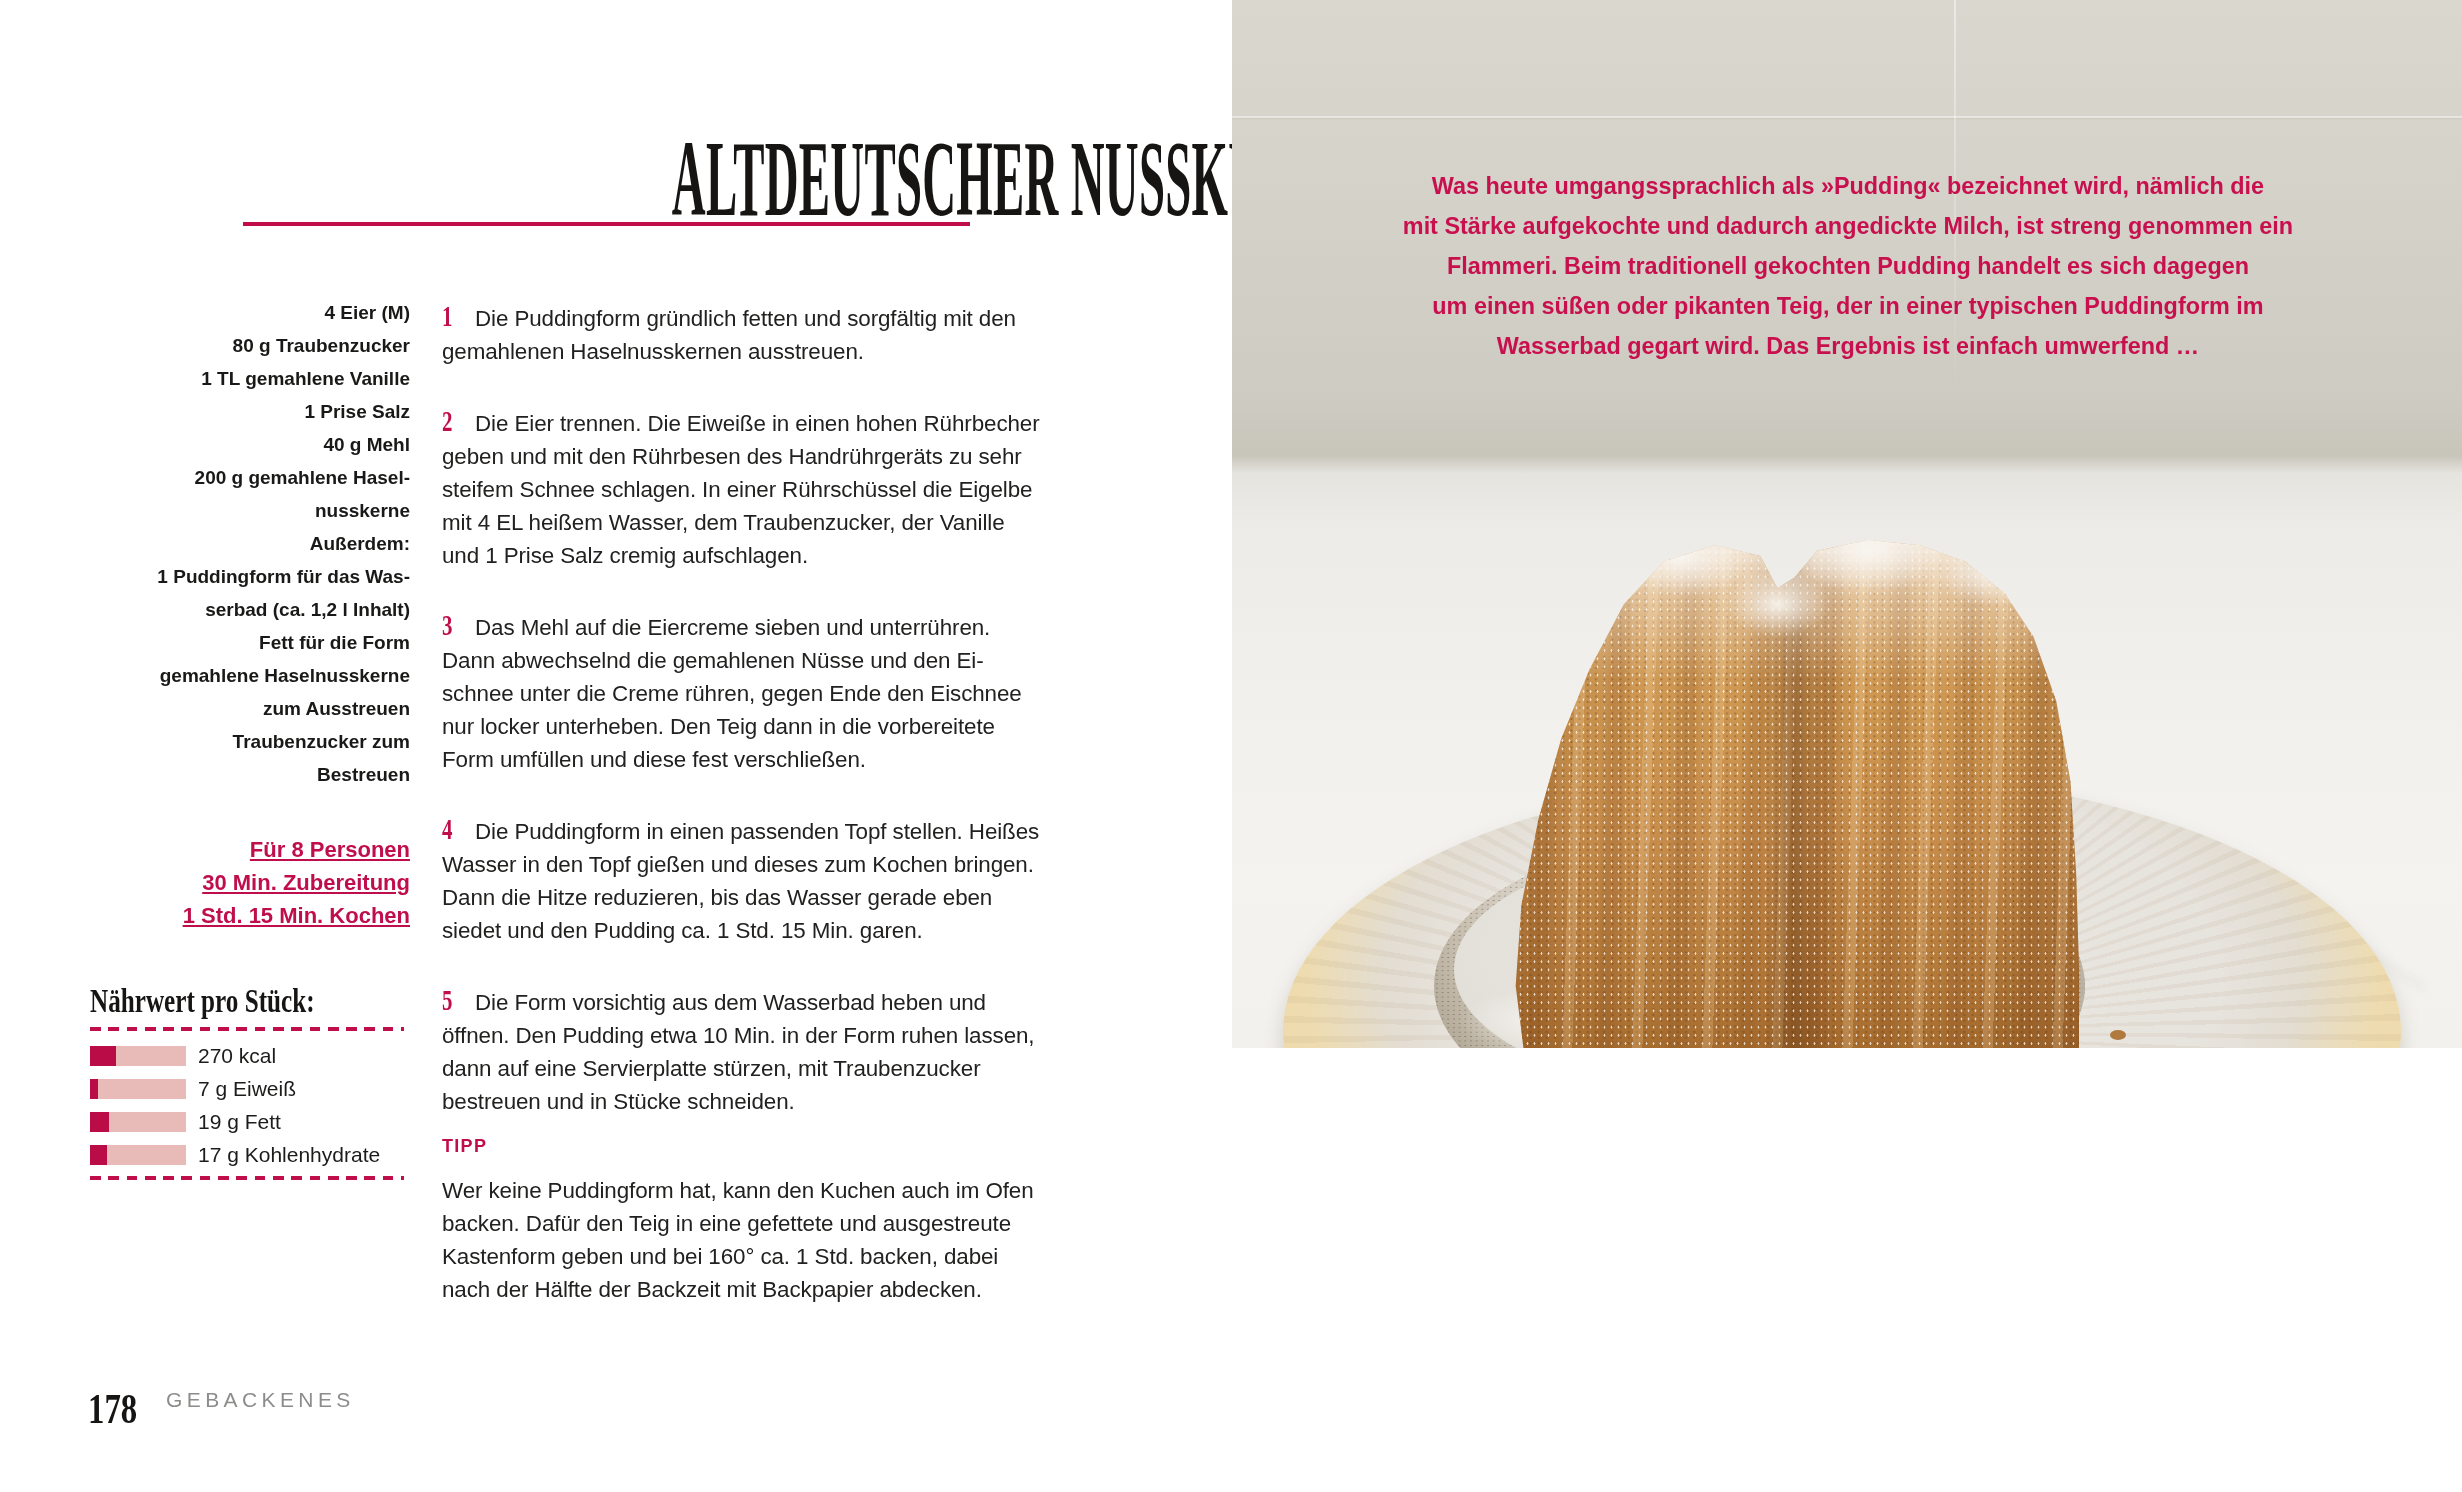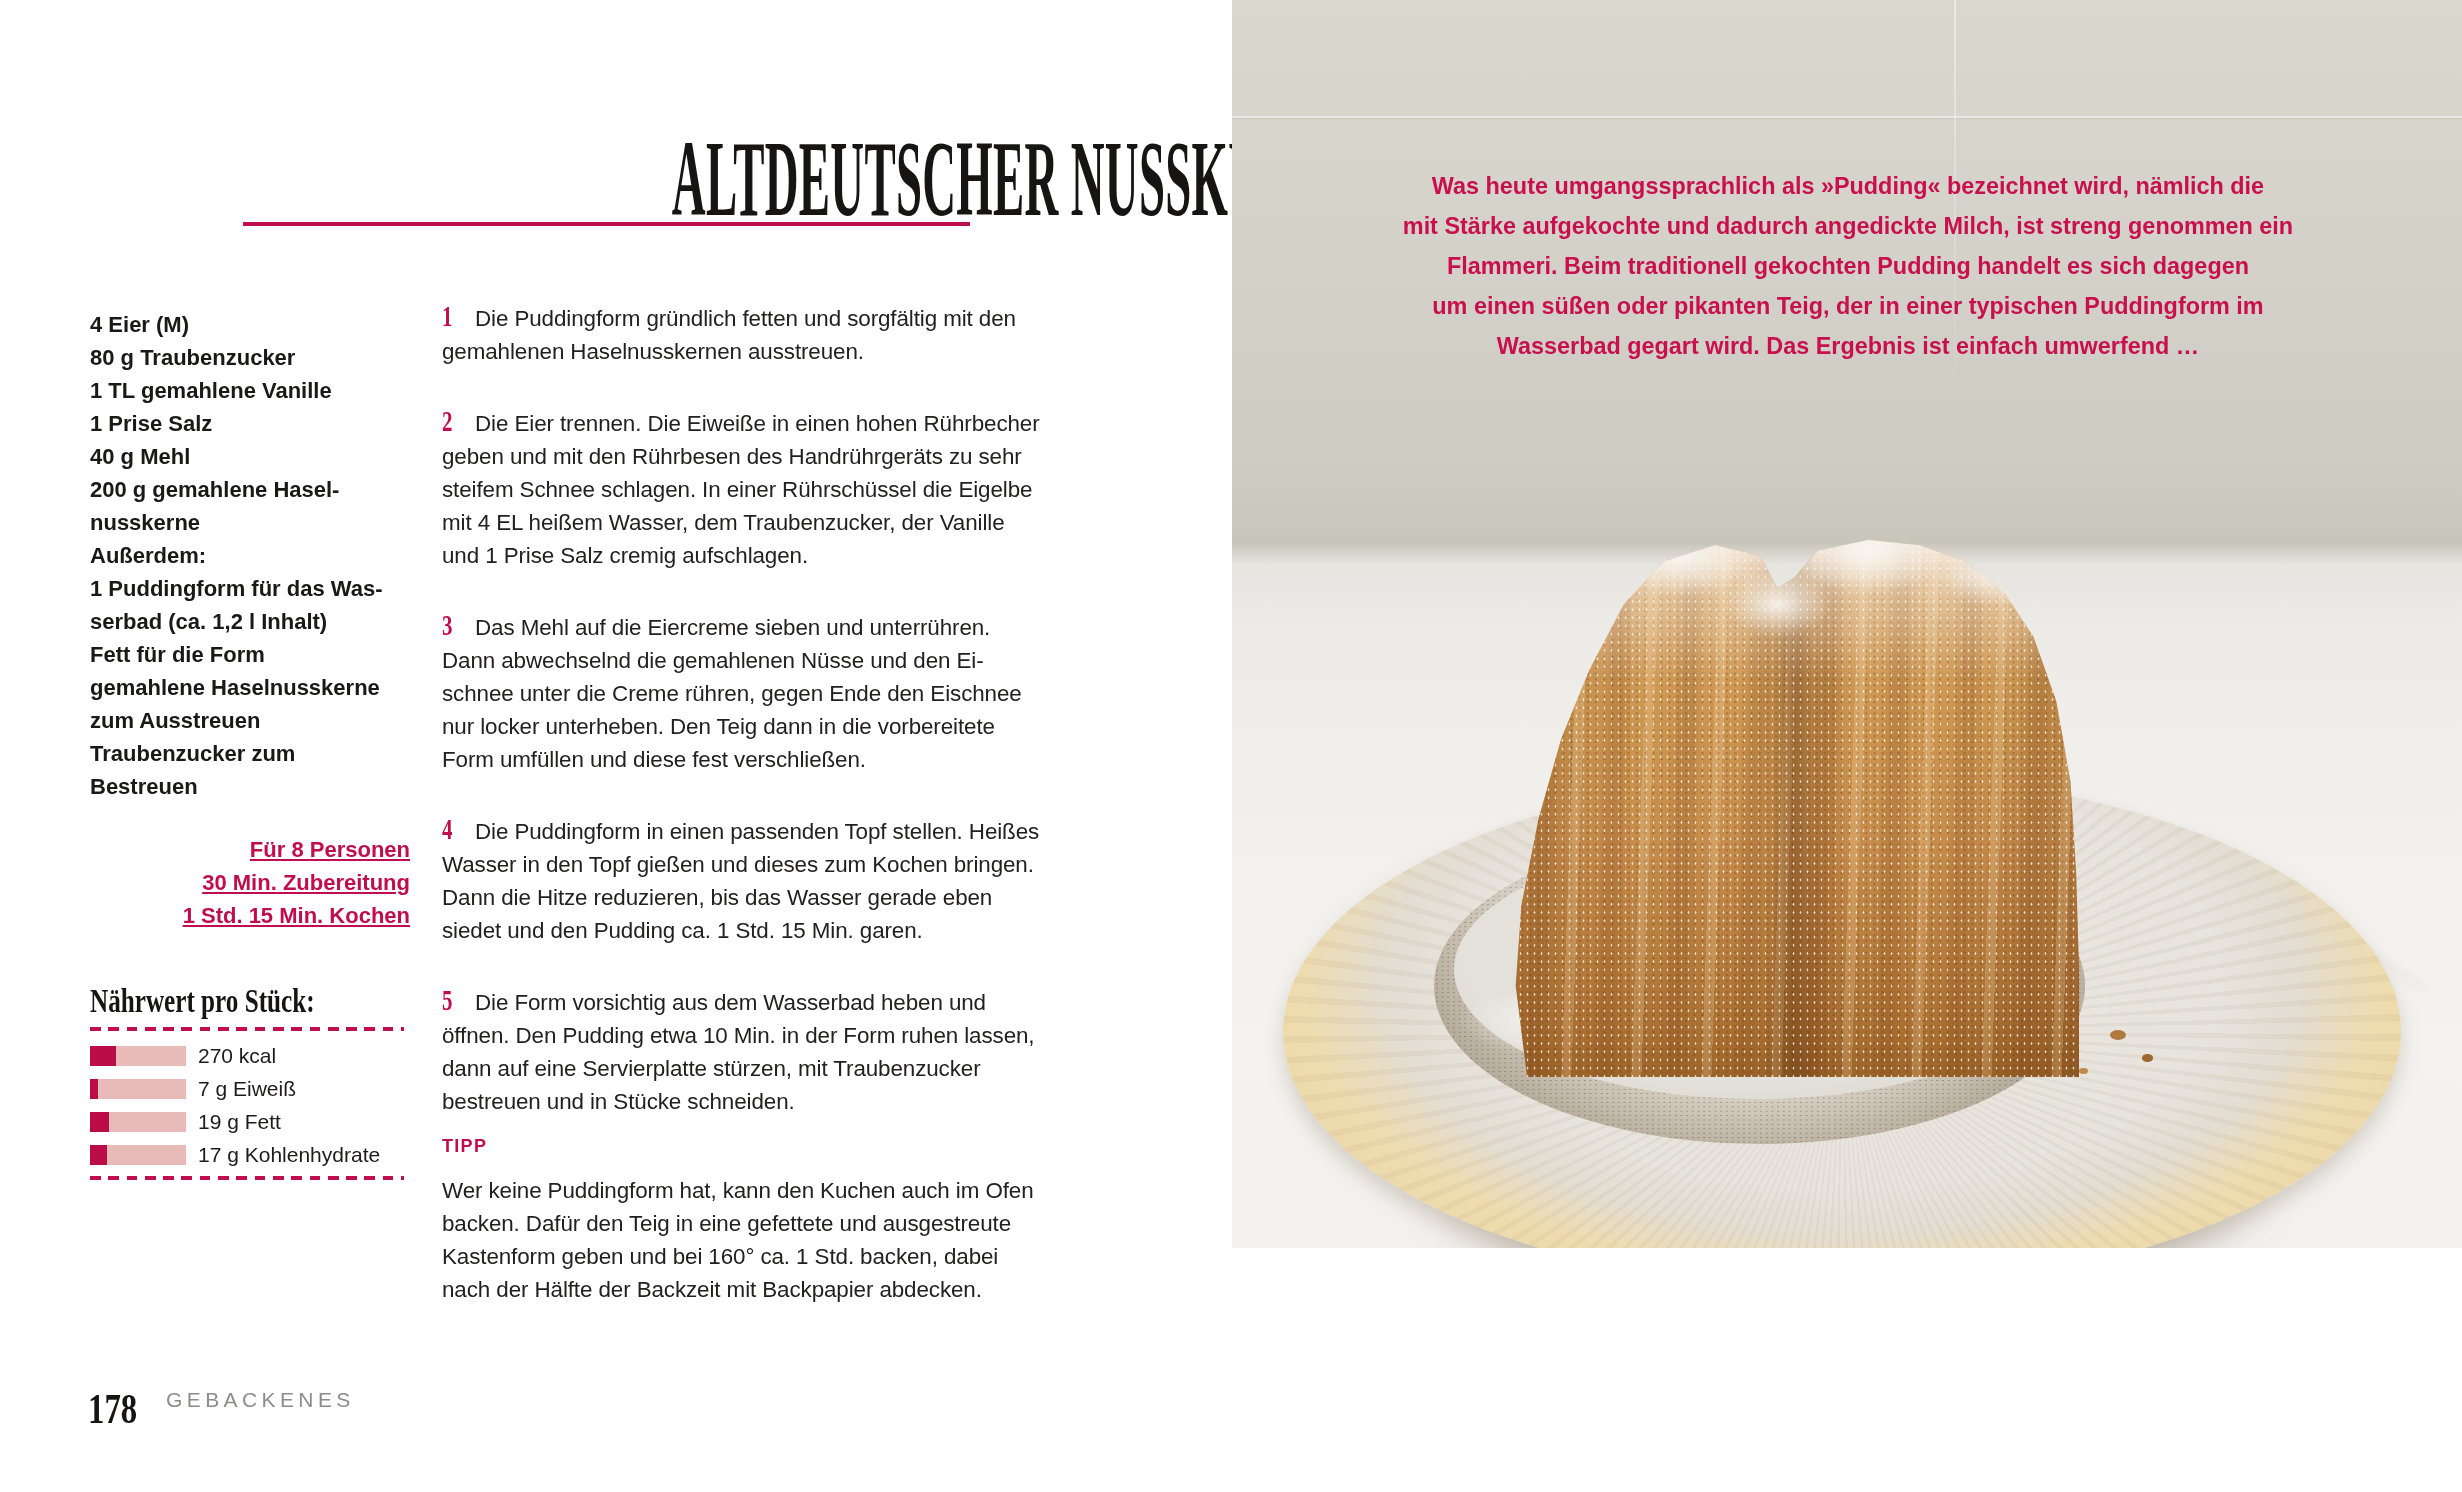--- a/index.html
+++ b/index.html
@@ -5,22 +5,22 @@
   html,body{margin:0;padding:0;background:#ffffff;}
   .canvas{position:relative;width:2462px;height:1492px;background:#ffffff;overflow:hidden;
           font-family:"Liberation Sans",sans-serif;color:#1f1e1c;}
   
   .left-page{position:absolute;left:0;top:0;width:1232px;height:1492px;background:#ffffff;}
   .title-wrap{position:absolute;left:190px;top:124px;width:840px;text-align:center;white-space:nowrap;}
   .title-wrap .display-title{display:inline-block;font-family:"Liberation Serif",serif;font-weight:700;
           font-size:109px;line-height:1;color:#161513;transform:scaleX(.43);transform-origin:center;
           letter-spacing:0.6px;}
   .title-underline{position:absolute;left:243px;top:222px;width:727px;height:3.8px;background:#c00e4c;}
-  .ingredients{position:absolute;left:90px;top:308px;width:320px;text-align:left;
-          font-size:22px;line-height:33px;font-weight:700;color:#191918;white-space:pre-line;}
+  .ingredients{position:absolute;left:90px;top:296px;width:320px;text-align:right;
+          font-size:19px;line-height:33px;font-weight:700;color:#191918;white-space:pre-line;}
   .recipe-meta{position:absolute;left:90px;top:833px;width:320px;text-align:right;
           font-size:22px;line-height:33px;font-weight:700;color:#c00e4c;white-space:pre-line;text-decoration:underline;}
   .steps{position:absolute;left:442px;top:300px;width:711px;}
   .step{margin:0 0 37px 0;font-size:22.4px;line-height:33px;color:#222120;letter-spacing:-0.1px;}
   .step .num{font-family:"Liberation Serif",serif;font-weight:700;font-size:29px;color:#c00e4c;
           display:inline-block;width:33px;transform:scaleX(.72);transform-origin:left bottom;line-height:33px;}
   .step .txt{white-space:pre-line;}
   .tip{position:absolute;left:442px;top:1132px;width:711px;}
   .tip h3{margin:0 0 12.6px 0;font-size:18px;line-height:29px;color:#c00e4c;letter-spacing:1.3px;font-weight:700;}
   .tip p{margin:0;font-size:22.4px;line-height:33px;color:#222120;white-space:pre-line;letter-spacing:-0.1px;}
@@ -33,21 +33,21 @@
   .nut-row{display:flex;align-items:center;height:33px;}
   .bar{position:relative;width:96px;height:19.6px;background:#e8bab8;flex:0 0 auto;}
   .bar-fill{position:absolute;left:0;top:0;bottom:0;background:#ba0c46;}
   .nut-label{margin-left:12px;font-size:21px;color:#1d1c1b;}
   .dash-bottom{margin-top:5px;}
   .footer{position:absolute;left:88px;top:1388px;display:flex;align-items:flex-start;}
   .page-num{display:inline-block;font-family:"Liberation Serif",serif;font-weight:700;font-size:42px;
           line-height:42px;color:#161513;transform:scaleX(.78);transform-origin:left center;}
   .section-label{margin-left:15px;font-size:21px;letter-spacing:4.4px;color:#8c8c8a;}
   
-  .photo{position:absolute;left:1232px;top:0;width:1231px;height:1248px;overflow:hidden;
+  .photo{position:absolute;left:1232px;top:0;width:1231px;height:1048px;overflow:hidden;
          background:linear-gradient(180deg,#dad7cf 0%,#d5d2ca 18%,#cecbc2 38%,#c8c5bb 43.5%,
                     #e6e4df 45.2%,#edebe7 50%,#f0efec 62%,#f4f3f0 84%,#f2f1ee 100%);}
   .seam-h{position:absolute;left:0;top:116px;width:100%;height:1.9px;background:rgba(255,255,255,.42);
           box-shadow:0 1.3px 1.3px rgba(90,85,70,.08);}
   .seam-v{position:absolute;left:722px;top:0;width:1.9px;height:404px;
           background:linear-gradient(180deg,rgba(255,255,255,.45),rgba(255,255,255,0));}
   .vein{position:absolute;background:rgba(165,155,138,.20);filter:blur(4.4px);border-radius:3.8px;}
   .vein1{left:25px;top:1314px;width:392px;height:5.7px;transform:rotate(18deg);}
   .vein2{left:569px;top:1384px;width:480px;height:5px;transform:rotate(-6deg);}
   .vein3{left:948px;top:916px;width:265px;height:5px;transform:rotate(32deg);background:rgba(165,155,138,.14);}

